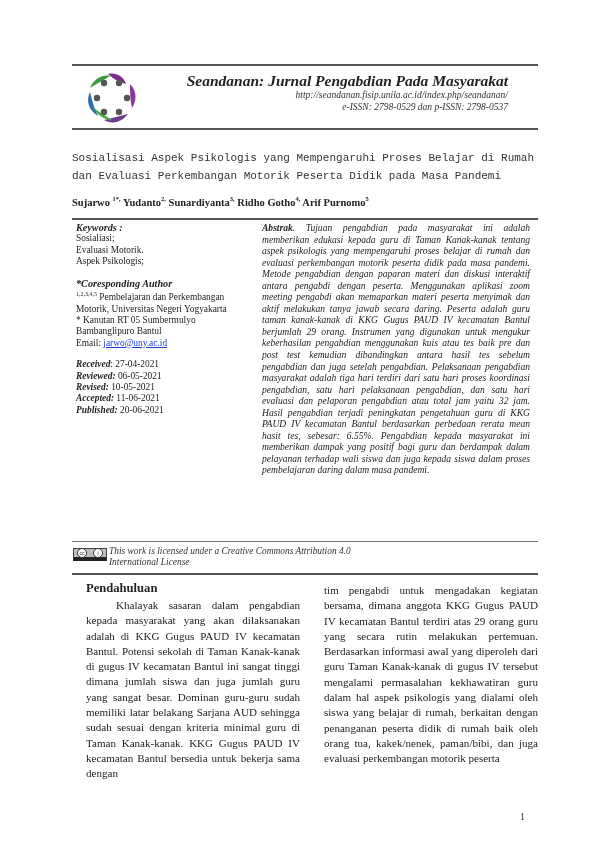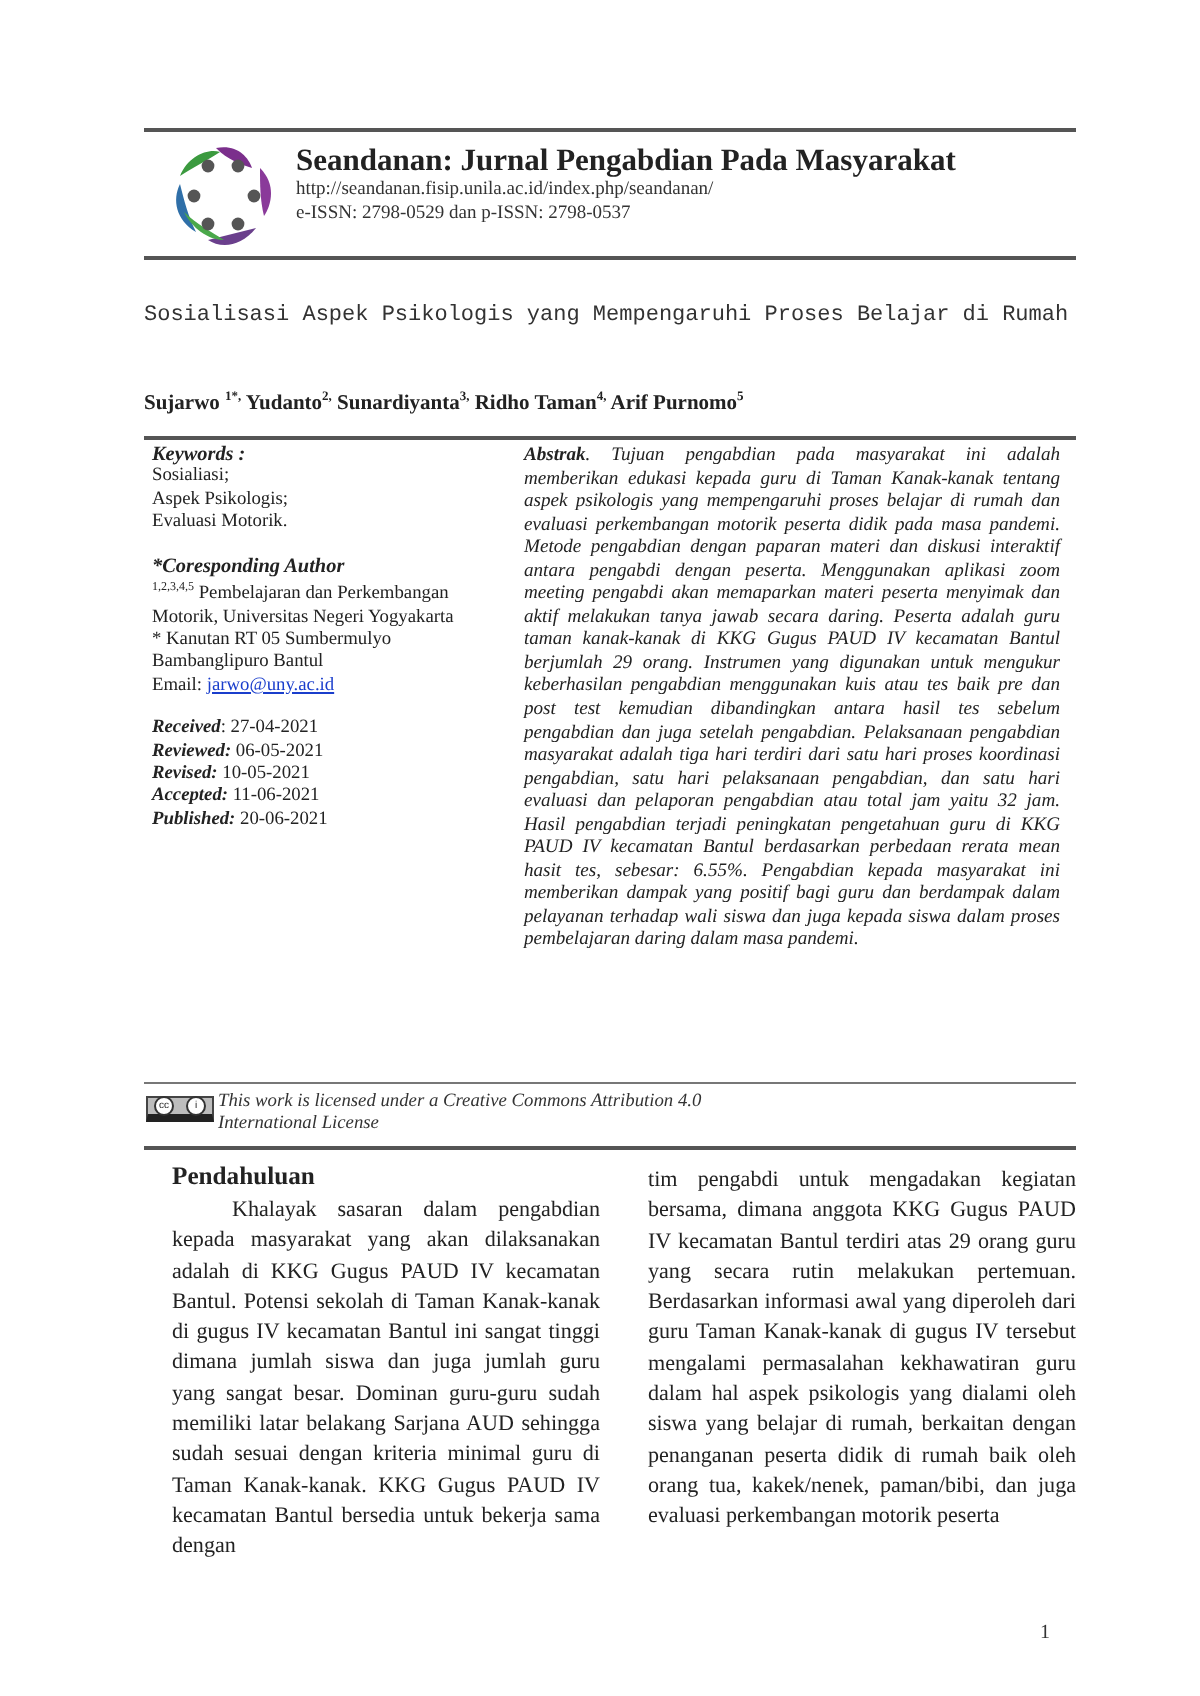--- a/index.html
+++ b/index.html
@@ -4,21 +4,21 @@
   <style>
     html, body { margin: 0; padding: 0; background: #ffffff; }
     body { width: 600px; height: 848px; position: relative; overflow: hidden;
            font-family: "Liberation Serif", serif; color: #1a1a1a; }
 
     .rule { position: absolute; left: 72px; width: 466px; height: 2px; background: #555; }
     .rule.thin { height: 1px; background: #777; }
 
     
     .logo { position: absolute; left: 84px; top: 70px; width: 56px; height: 56px; }
-    .journal-block { position: absolute; left: 148px; top: 72px; width: 360px; text-align: left; }
+    .journal-block { position: absolute; left: 148px; top: 72px; width: 360px; text-align: right; font-style: italic; }
     .journal-title { font-weight: bold; font-size: 15.5px; line-height: 18px; color: #222; }
     .journal-line { font-size: 9.5px; line-height: 11.5px; color: #333; }
 
     .paper-title { position: absolute; left: 72px; top: 149px; width: 470px;
                    font-family: Liberation Mono, monospace; font-size: 11px; line-height: 18px; color: #333; }
     .authors { position: absolute; left: 72px; top: 195px; width: 470px;
                font-weight: bold; font-size: 10.5px; color: #222; white-space: nowrap; }
     .authors sup { font-size: 6.5px; }
 
     
@@ -75,34 +75,35 @@
 </div>
 
 <div class="journal-block">
   <div class="journal-title">Seandanan: Jurnal Pengabdian Pada Masyarakat</div>
   <div class="journal-line">http://seandanan.fisip.unila.ac.id/index.php/seandanan/</div>
   <div class="journal-line">e-ISSN: 2798-0529 dan p-ISSN: 2798-0537</div>
 </div>
 
 <div class="paper-title">
   <div>Sosialisasi Aspek Psikologis yang Mempengaruhi Proses Belajar di Rumah</div>
+  <div>dan Evaluasi Perkembangan Motorik Peserta Didik pada Masa Pandemi</div>
 </div>
 
 <div class="authors">
-  <span>Sujarwo </span><sup>1*,</sup><span> Yudanto</span><sup>2,</sup><span> Sunardiyanta</span><sup>3,</sup><span> Ridho Taman</span><sup>4,</sup><span> Arif Purnomo</span><sup>5</sup>
+  <span>Sujarwo </span><sup>1*,</sup><span> Yudanto</span><sup>2,</sup><span> Sunardiyanta</span><sup>3,</sup><span> Ridho Gotho</span><sup>4,</sup><span> Arif Purnomo</span><sup>5</sup>
 </div>
 
 <div class="rule" style="top:218px;"></div>
 <div class="rule thin" style="top:541px;"></div>
 
 <div class="leftcol">
   <div class="head">Keywords :</div>
   <div>Sosialiasi;</div>
+  <div>Evaluasi Motorik.</div>
   <div>Aspek Psikologis;</div>
-  <div>Evaluasi Motorik.</div>
   <div class="gap"></div>
   <div class="head">*Coresponding Author</div>
   <div><sup>1,2,3,4,5</sup><span> Pembelajaran dan Perkembangan Motorik, Universitas Negeri Yogyakarta</span></div>
   <div>* Kanutan RT 05 Sumbermulyo</div>
   <div>Bambanglipuro Bantul</div>
   <div><span>Email: </span><a>jarwo@uny.ac.id</a></div>
   <div class="gap"></div>
   <div class="hist-row"><b>Received</b><span>: 27-04-2021</span></div>
   <div class="hist-row"><b>Reviewed:</b><span> 06-05-2021</span></div>
   <div class="hist-row"><b>Revised:</b><span> 10-05-2021</span></div>

